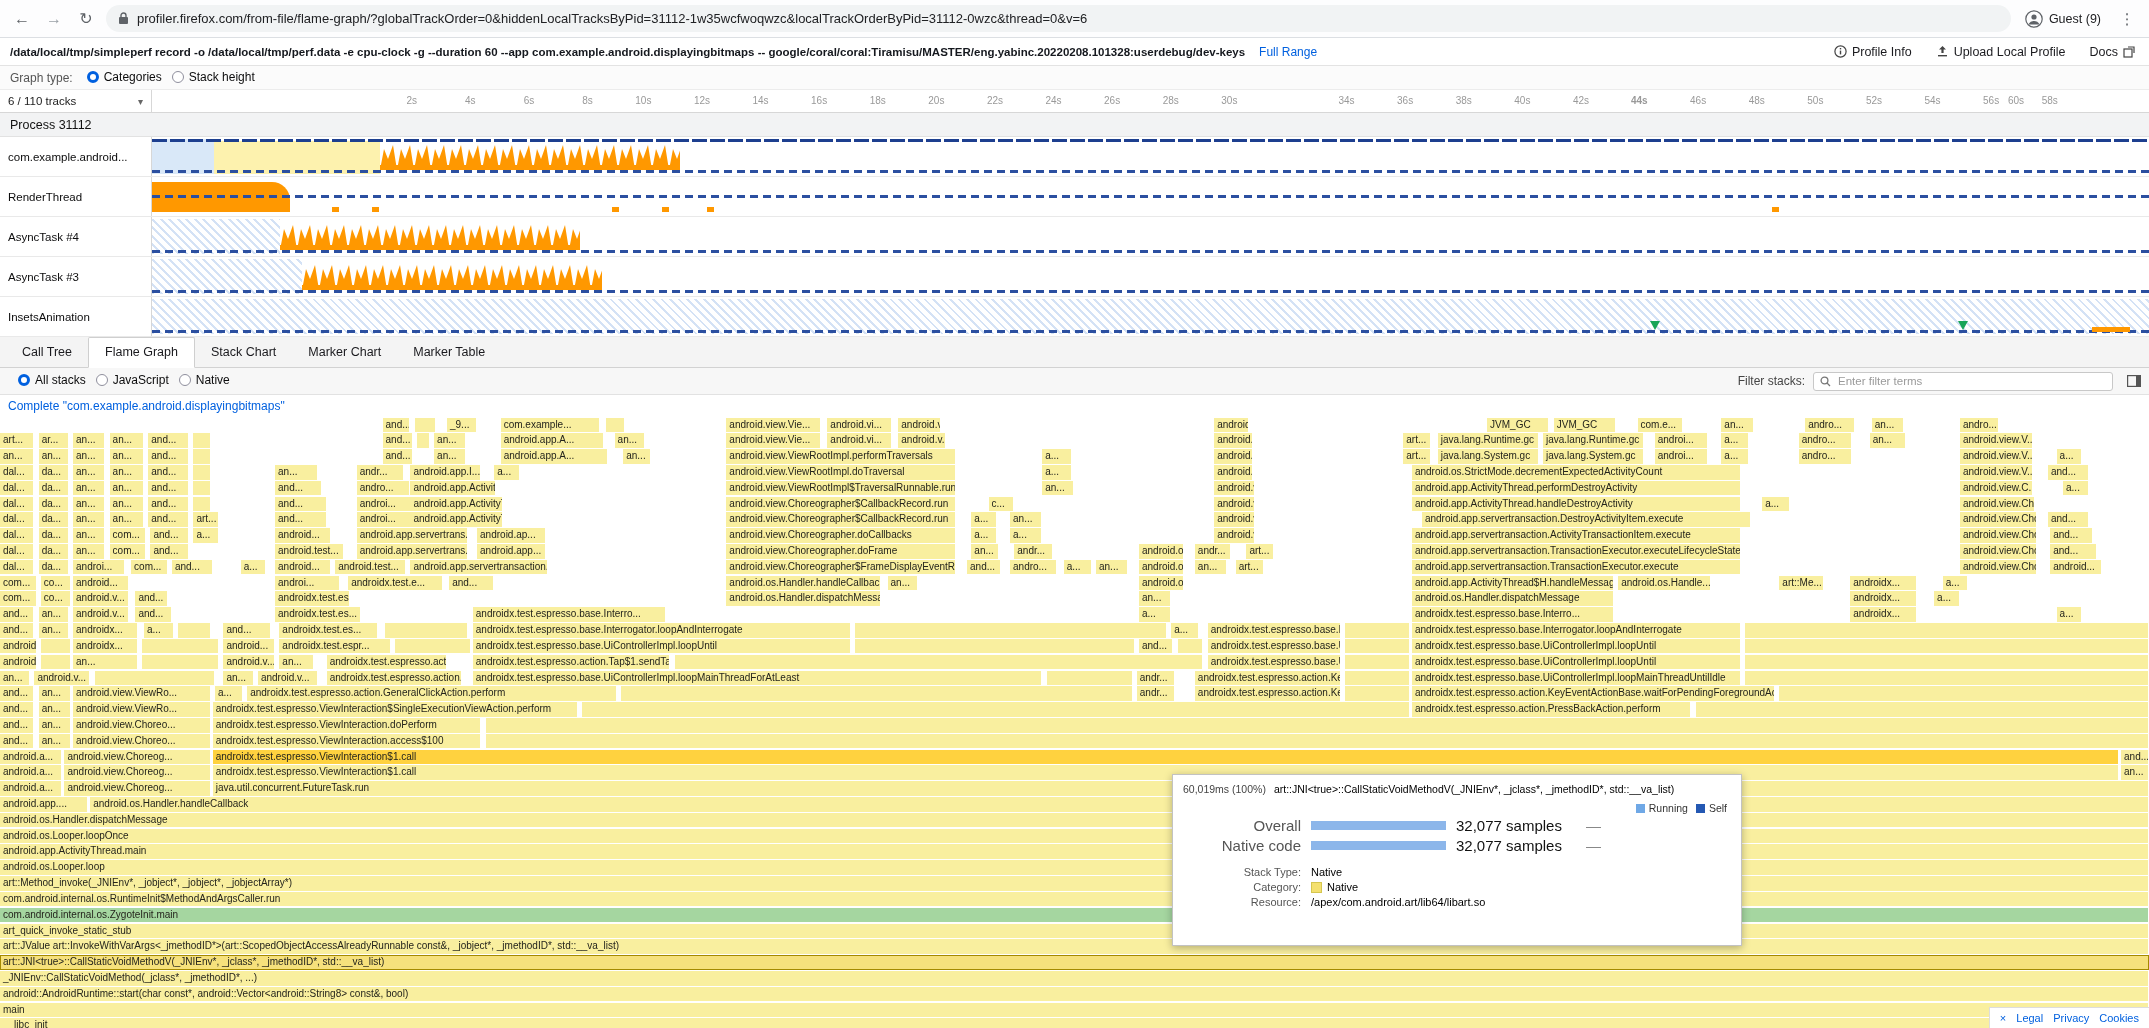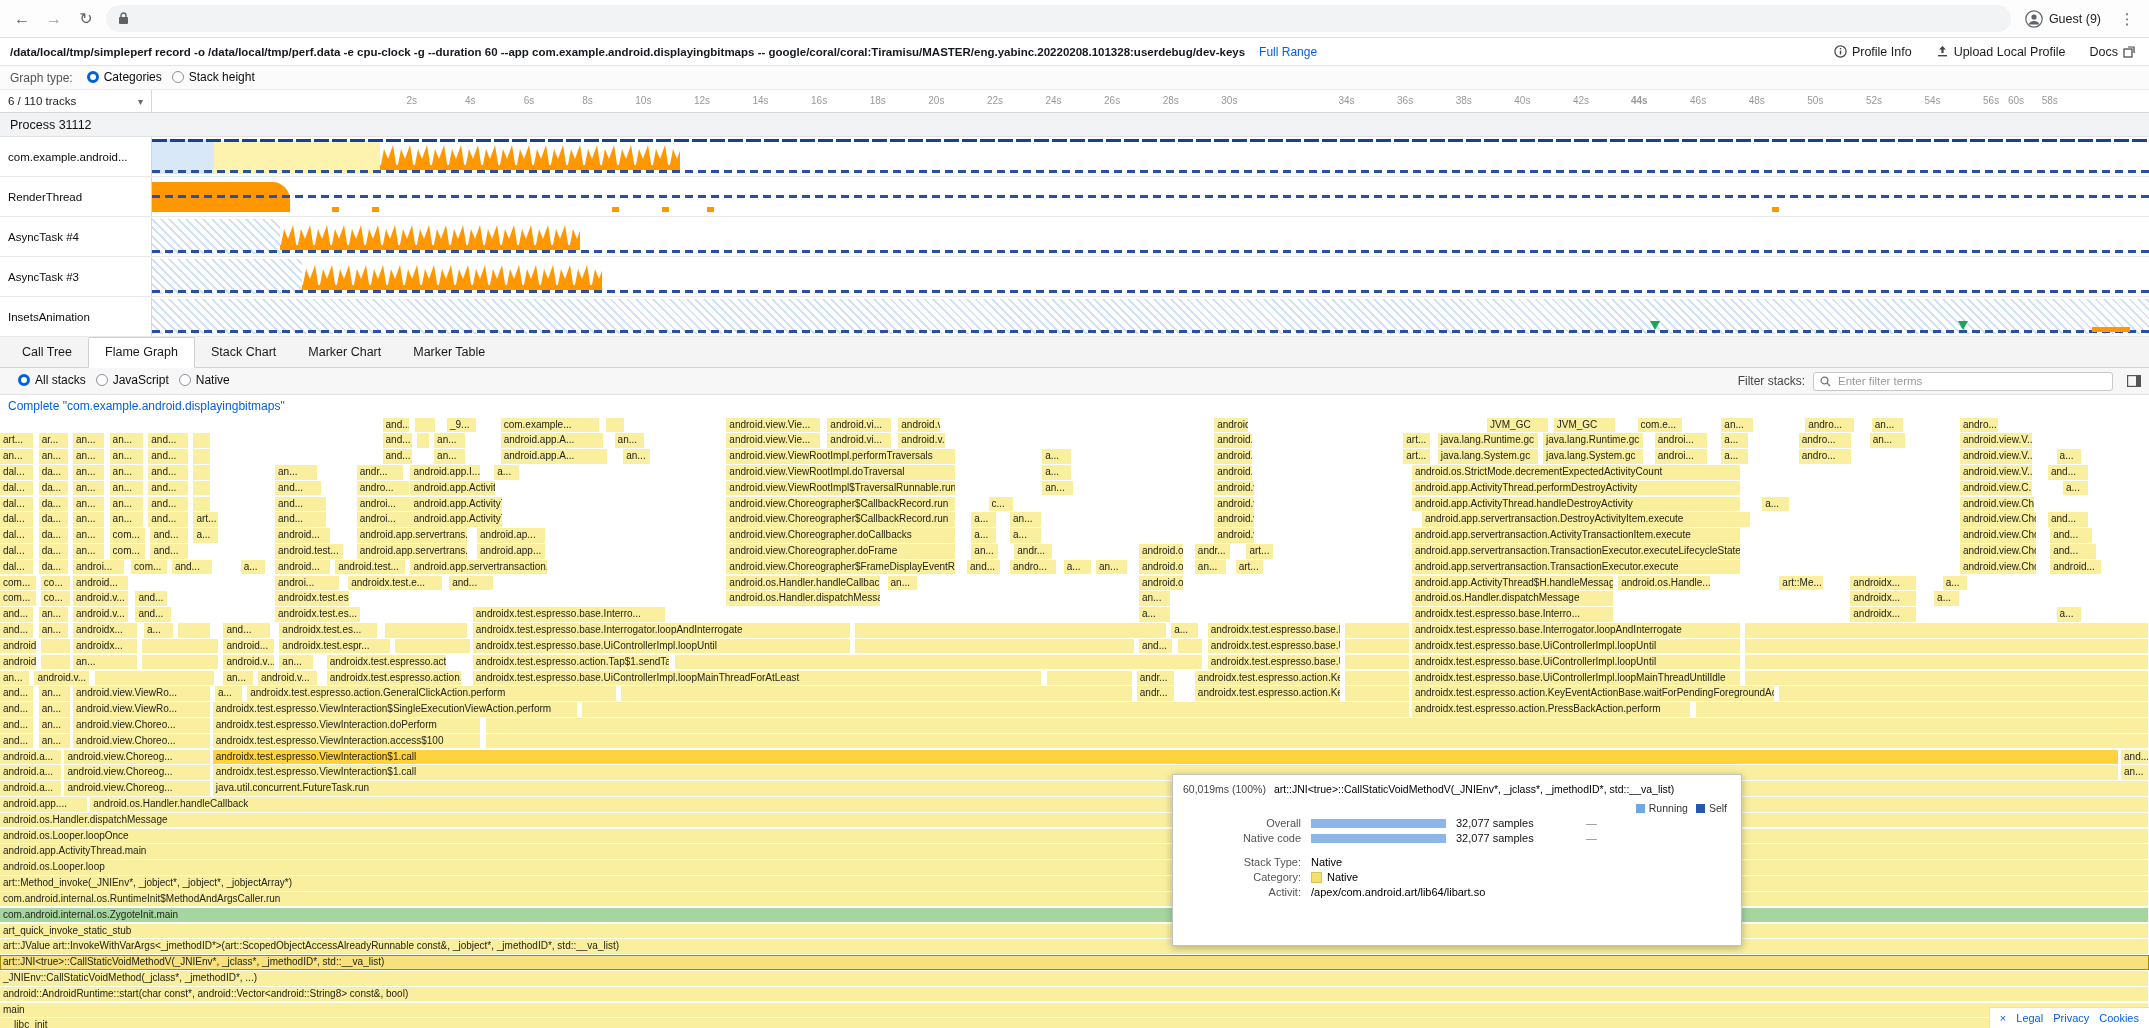--- a/index.html
+++ b/index.html
@@ -70,21 +70,21 @@
   .fc.g1{background:var(--fgold,#ffd23f);}
   .fc.grn{background:var(--fgreen,#a5d6a0);}
   .fc.sel{background:#f6e17c;outline:1px solid #a58a00;outline-offset:-1px;}
 
   
   .tooltip{position:absolute;left:1172px;top:774px;width:570px;height:172px;background:#fff;border:1px solid #c2c2c2;box-shadow:0 2px 8px rgba(0,0,0,.28);padding:8px 10px;box-sizing:border-box;z-index:8;}
   .tt-title{display:flex;gap:8px;font-size:10.5px;white-space:nowrap;overflow:hidden;color:#000;}
   .tt-dur{color:#444;}
   .tt-legend{display:flex;justify-content:flex-end;gap:8px;margin:7px 4px 2px 0;font-size:10.5px;color:#333;align-items:center;}
   .lg-sw{display:inline-block;width:9px;height:9px;margin-right:4px;vertical-align:-1px;}
-  .tt-row{display:flex;align-items:center;gap:10px;font-size:11px;margin:3px 0;}
+  .tt-row{display:flex;align-items:center;gap:10px;font-size:15px;margin:3px 0;}
   .tt-label{width:118px;text-align:right;color:#555;}
   .tt-bar{width:135px;height:9px;background:var(--bar,#8cb6ea);}
   .tt-samples{width:120px;color:#111;}
   .tt-dashv{color:#888;}
   .tt-meta{margin-top:12px;}
   .tt-mrow{display:flex;gap:10px;font-size:11px;margin:3px 0;align-items:center;}
   .tt-mlabel{width:118px;text-align:right;color:#555;}
   .tt-mval{color:#000;display:flex;align-items:center;gap:5px;}
   .swatch{display:inline-block;width:9px;height:9px;background:var(--catsw,#f4e06f);border:1px solid #d5c64f;}
 
@@ -101,20 +101,21 @@
     <span class="navicon">←</span>
     <span class="navicon fwd">→</span>
     <span class="navicon">↻</span>
     <div class="omnibox">
       <span style="display:flex;align-items:center;">
         <svg width="11" height="13" viewBox="0 0 11 13">
             <rect x="1" y="5" width="9" height="7" rx="1" fill="#5f6368"></rect>
             <path d="M3 5V3.5a2.5 2.5 0 0 1 5 0V5" fill="none" stroke="#5f6368" stroke-width="1.4"></path>
           </svg>
       </span>
+      <span class="url">profiler.firefox.com/from-file/flame-graph/?globalTrackOrder=0&amp;hiddenLocalTracksByPid=31112-1w35wcfwoqwzc&amp;localTrackOrderByPid=31112-0wzc&amp;thread=0&amp;v=6</span>
     </div>
     <div class="guest">
       <span style="display:flex;">
         <svg width="18" height="18" viewBox="0 0 18 18">
             <circle cx="9" cy="9" r="8.2" fill="none" stroke="#5f6368" stroke-width="1.2"></circle>
             <circle cx="9" cy="7" r="2.6" fill="#5f6368"></circle>
             <path d="M3.5 14.5c1-2.6 3.2-3.6 5.5-3.6s4.5 1 5.5 3.6" fill="#5f6368"></path>
           </svg>
       </span>
       <span>Guest (9)</span>
@@ -758,21 +759,21 @@
         <span class="tt-mval">Native</span>
       </div>
       <div class="tt-mrow">
         <span class="tt-mlabel">Category:</span>
         <span class="tt-mval">
             <i class="swatch"></i>
             <span>Native</span>
           </span>
       </div>
       <div class="tt-mrow">
-        <span class="tt-mlabel">Activit:</span>
+        <span class="tt-mlabel">Resource:</span>
         <span class="tt-mval">/apex/com.android.art/lib64/libart.so</span>
       </div>
     </div>
   </div>
 
   <div class="footer" id="footer">
       <span>×</span>
       <span>Legal</span>
       <span>Privacy</span>
       <span>Cookies</span>

